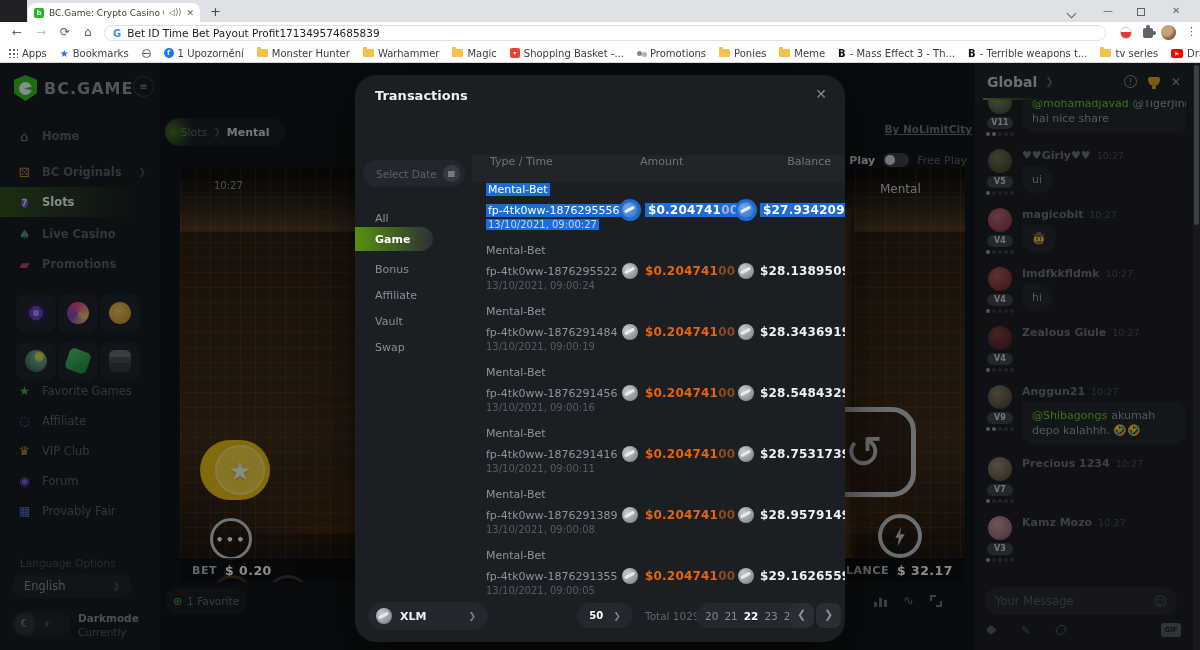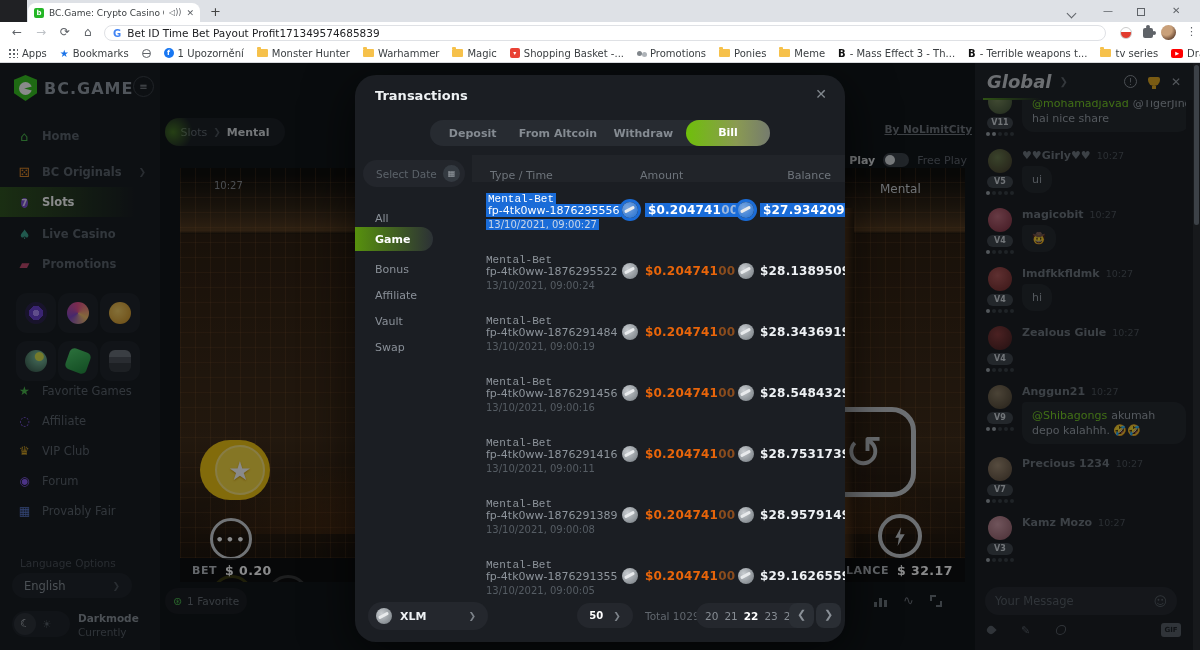--- a/index.html
+++ b/index.html
@@ -153,21 +153,21 @@
   .stats-ic { position:absolute; top:533px; width:13px; height:11px; display:flex; align-items:flex-end; gap:2px; }
   .stats-ic i { width:3px; background:#6d7379; display:block; }
   .expand-ic { position:absolute; top:532px; width:12px; height:12px; }
   .expand-ic::before { content:""; position:absolute; left:0; top:0; width:4px; height:4px; border-left:2px solid #6d7379; border-top:2px solid #6d7379; }
   .expand-ic::after { content:""; position:absolute; right:0; bottom:0; width:4px; height:4px; border-right:2px solid #6d7379; border-bottom:2px solid #6d7379; }
 
   
   #chat { position:absolute; left:975px; top:0; width:218px; height:587px; background:#191b1f; }
   #chat-head { position:absolute; left:0; top:0; width:218px; height:37px; background:#1d2024;
     display:flex; align-items:center; padding:0 12px; gap:8px; }
-  .chat-title { font-size:18px; font-weight:bold; color:#c8ccd0;font-style:italic; }
+  .chat-title { font-size:14px; font-weight:bold; color:#c8ccd0; }
   .chat-chev { color:#5f656b; font-size:10px; }
   #chat-head .sp { flex:1; }
   .info-ic { width:13px; height:13px; border:1px solid #8b9197; border-radius:50%; color:#8b9197;
     font-size:9px; text-align:center; line-height:12px; }
   .trophy { position:relative; width:12px; height:9px; background:#e0a61d; border-radius:2px 2px 6px 6px; margin:0 3px; }
   .trophy::after { content:""; position:absolute; left:4px; bottom:-3px; width:4px; height:3px; background:#e0a61d; }
   .chat-x { color:#9aa0a6; font-size:12px; }
   .tabline { position:absolute; left:8px; top:35px; width:58px; height:2px;
     background:linear-gradient(90deg,rgba(110,200,30,.7),transparent); }
   #chat-msgs { position:absolute; left:0; top:37px; width:211px; height:484px; overflow:hidden; padding:6px 0 0 10px; }
@@ -214,27 +214,27 @@
   .m-date { position:absolute; left:8px; top:85px; width:102px; height:27px; border-radius:14px;
     background:#23262c; display:flex; align-items:center; padding:0 5px 0 13px; }
   .m-date .lb { font-size:10.5px; color:#5c636a; flex:1; }
   .m-date .cal { width:17px; height:17px; border-radius:50%; background:#343a41; color:#9aa0a6;
     font-size:8px; text-align:center; line-height:17px; }
   .m-cat { position:absolute; left:0; width:117px; height:24px; display:flex; align-items:center; padding-left:20px;
     font-size:11px; color:#8a9098; }
   .m-cat.active { width:78px; border-radius:0 12px 12px 0; font-weight:bold; color:#fff;
     background:linear-gradient(90deg,#57910d,rgba(46,51,56,.9)); }
   .m-thead { position:absolute; left:117px; top:80px; width:373px; height:27px; background:#212429;
-    display:flex; align-items:flex-end; font-size:11px; color:#6e747b; }
+    display:flex; align-items:flex-start; font-size:11px; color:#6e747b; }
   .m-thead .h1 { margin-left:18px; width:150px; }
   .m-thead .h2 { width:110px; }
   .m-thead .h3 { flex:1; text-align:right; padding-right:14px; }
   #rows { position:absolute; left:117px; top:107px; width:373px; }
   .trow { position:relative; height:61px; }
-  .ttype { position:absolute; left:14px; top:11px; font-size:11px; color:#8e959c;font-family:Liberation Mono, monospace; }
+  .ttype { position:absolute; left:14px; top:1px; font-size:11px; color:#8e959c; }
   .tid   { position:absolute; left:14px; top:22px; font-size:11px; color:#8e959c; }
   .tdate { position:absolute; left:14px; top:37px; font-size:10px; color:#565d64; }
   .tamount { position:absolute; left:150px; top:20px; display:flex; align-items:center; gap:7px; }
   .tbalance { position:absolute; left:266px; top:20px; width:102px; display:flex; align-items:center; gap:6px; }
   .coin { width:16px; height:16px; border-radius:50%; flex:none; position:relative;
     background:radial-gradient(circle at 35% 35%,#c8ccd0,#8b9196 70%,#6b7177); }
   .coin::after { content:""; position:absolute; left:2px; top:6px; width:11px; height:3px;
     background:#e8eaec; border-radius:2px; transform:rotate(-28deg); }
   .aval { font-size:12px; font-weight:bold; letter-spacing:.2px; }
   .aval b { color:#e8650a; }
@@ -679,26 +679,20 @@
         <span class="gif-ic">GIF</span>
       </div>
     </div>
 
     <div id="dim"></div>
 
     <div id="modal">
       <span class="m-title">Transactions</span>
       <span class="m-close">✕</span>
 
-      <div class="m-tabs">
-        <span class="m-tab">Deposit</span>
-        <span class="m-tab">From Altcoin</span>
-        <span class="m-tab">Withdraw</span>
-        <span class="m-tab active">Bill</span>
-      </div>
 
       <div class="m-date">
         <span class="lb">Select Date</span>
         <span class="cal">▦</span>
       </div>
 
       <div class="m-cat" style="top:131px;">
           <span>All</span>
         </div>
       <div class="m-cat active" style="top:152px;">

